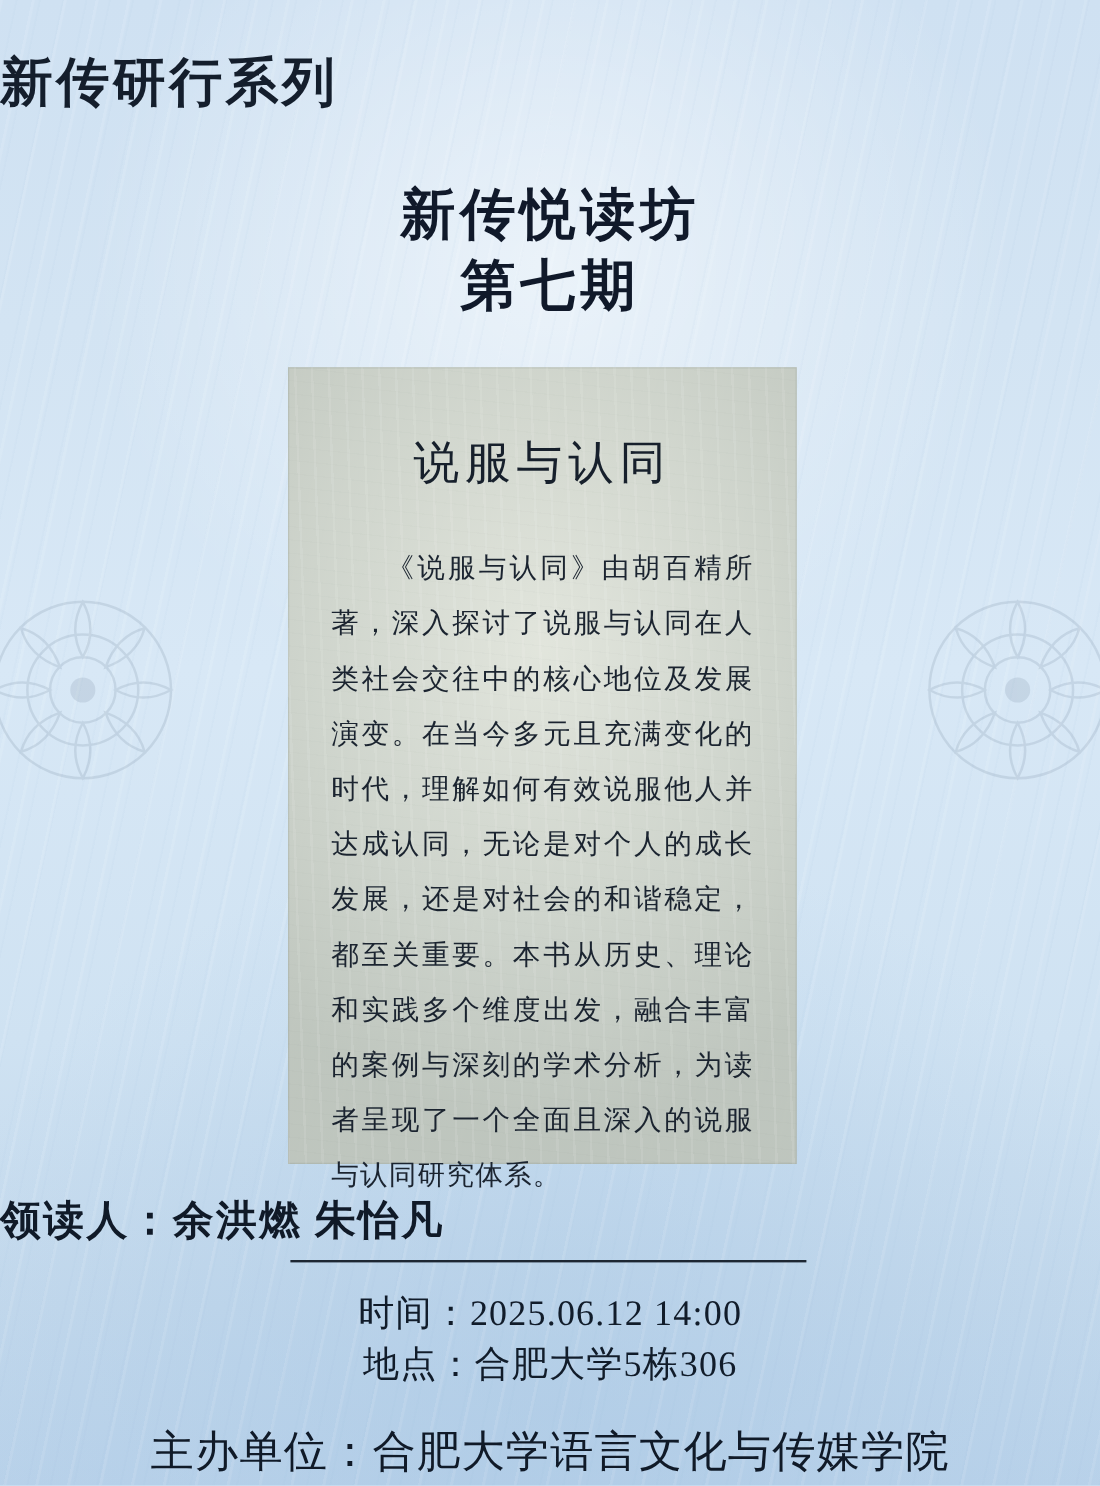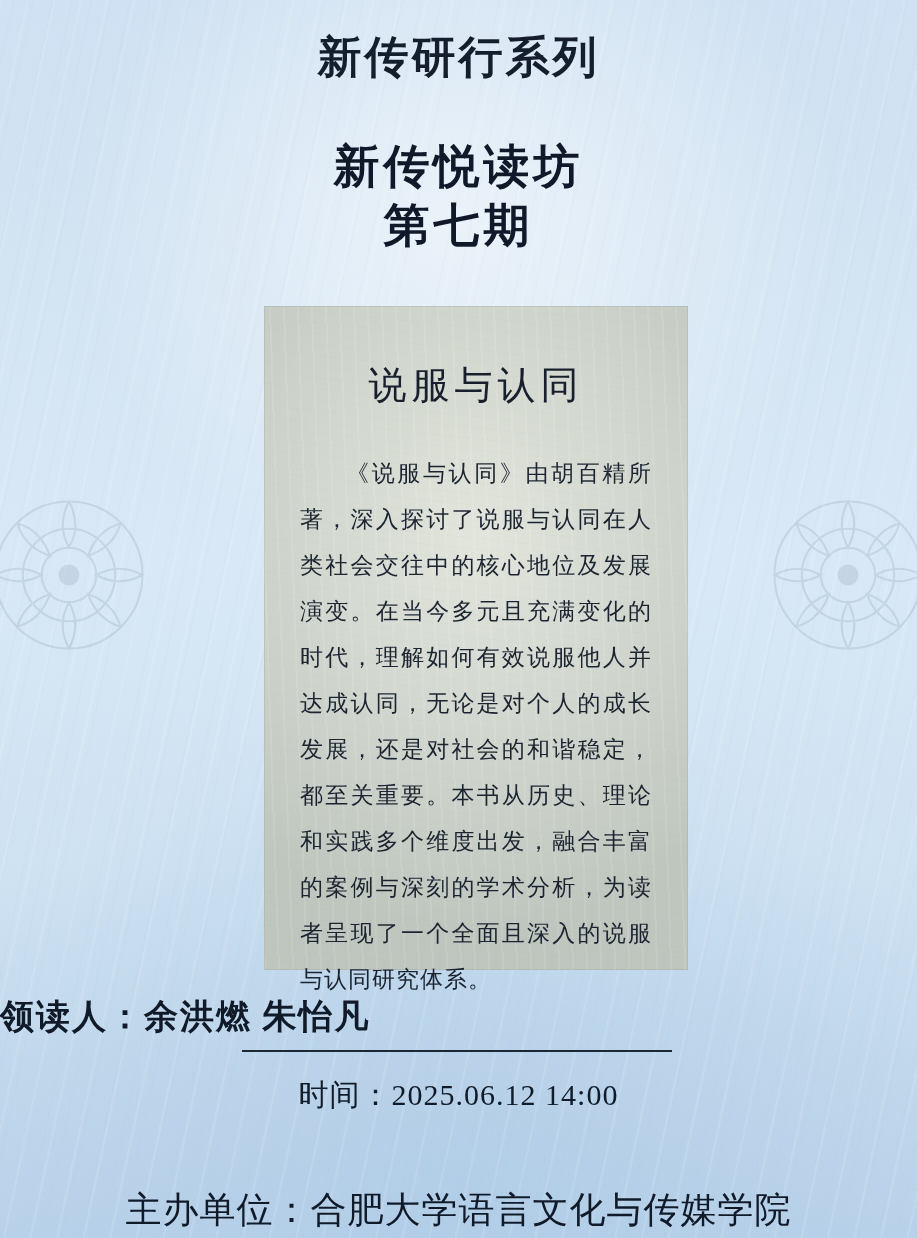--- a/index.html
+++ b/index.html
@@ -43,58 +43,57 @@
     width: 210px;
     height: 210px;
     opacity: 0.22;
     pointer-events: none;
   }
   .medallion.left  { left: -36px; top: 470px; }
   .medallion.right { right: -36px; top: 470px; }
 
   .header-title {
     position: absolute;
-    top: 28px;
-    left: 0;
-    right: 0;
-    text-align: center;
+    top: 39px;
+    left: 0;
+    right: 0;
+    text-align: left;
     font-size: 44px;
     font-weight: bold;
     letter-spacing: 3px;
     color: #141e2c;
     font-family: "Liberation Serif", "DejaVu Serif", serif;
   }
 
   .main-title {
     position: absolute;
     top: 138px;
     left: 0;
     right: 0;
     text-align: center;
     color: #10192a;
     font-weight: bold;
     line-height: 1.28;
     letter-spacing: 4px;
     font-size: 46px;
   }
-  .main-title .line1 { display: block; }
+  .main-title .line1 { display: block; margin-top: 12px; }
   .main-title .line2 { display: block; }
 
   .book-card {
     position: absolute;
     left: 240px;
     top: 306px;
     width: 424px;
     height: 664px;
     box-sizing: border-box;
     padding: 44px 36px 20px 36px;
     background:
       radial-gradient(ellipse 80% 60% at 50% 35%, rgba(226,229,219,0.95) 0%, rgba(205,210,200,0.92) 60%, rgba(190,196,186,0.92) 100%);
     box-shadow: 0 0 0 1px rgba(140,150,140,0.25) inset;
-    margin-left: 24px;
   }
   .book-card .card-texture {
     position: absolute;
     inset: 0;
     opacity: 0.35;
     pointer-events: none;
     background-image:
       repeating-linear-gradient(88deg, rgba(255,255,255,0.25) 0 2px, rgba(255,255,255,0) 2px 14px),
       repeating-linear-gradient(6deg, rgba(120,130,120,0.07) 0 1px, rgba(120,130,120,0) 1px 11px);
   }
@@ -224,17 +223,18 @@
     <div class="book-title">说服与认同</div>
     <div class="book-desc">《说服与认同》由胡百精所著，深入探讨了说服与认同在人类社会交往中的核心地位及发展演变。在当今多元且充满变化的时代，理解如何有效说服他人并达成认同，无论是对个人的成长发展，还是对社会的和谐稳定，都至关重要。本书从历史、理论和实践多个维度出发，融合丰富的案例与深刻的学术分析，为读者呈现了一个全面且深入的说服与认同研究体系。</div>
   </div>
 
   <div class="presenter">领读人：余洪燃 朱怡凡</div>
 
   <div class="divider"></div>
 
   <div class="details">
     <div class="row">时间：2025.06.12 14:00</div>
+    <div class="row">地点：合肥大学5栋306</div>
   </div>
 
   <div class="organizer">主办单位：合肥大学语言文化与传媒学院</div>
 
 </div>
 
 </body></html>

